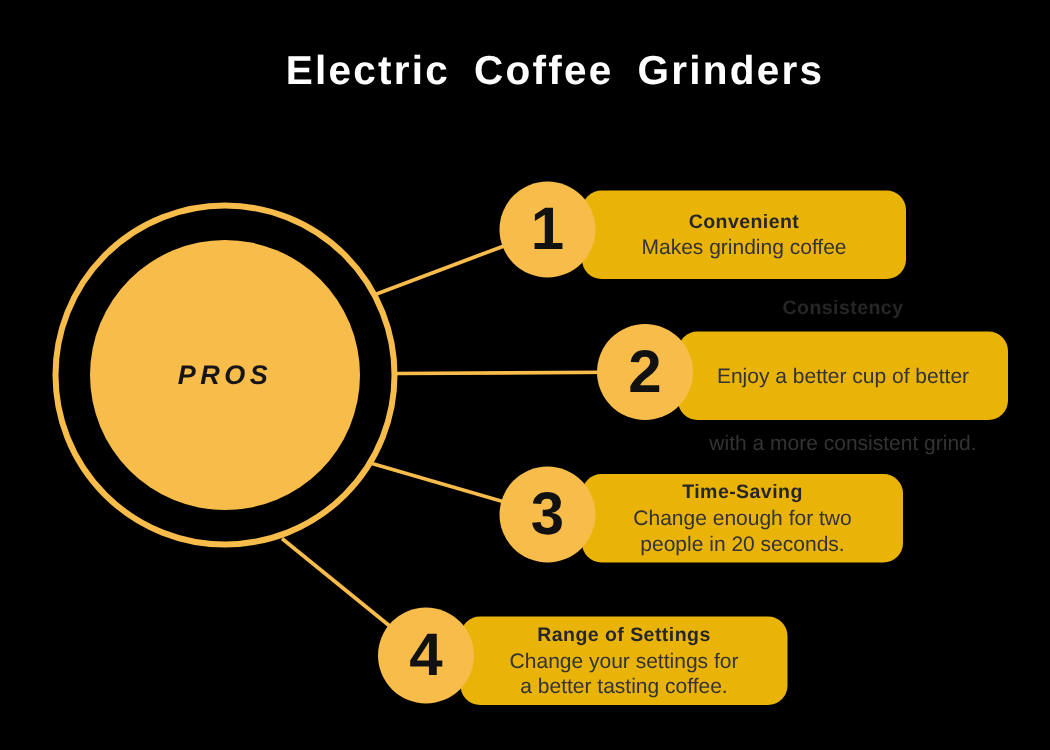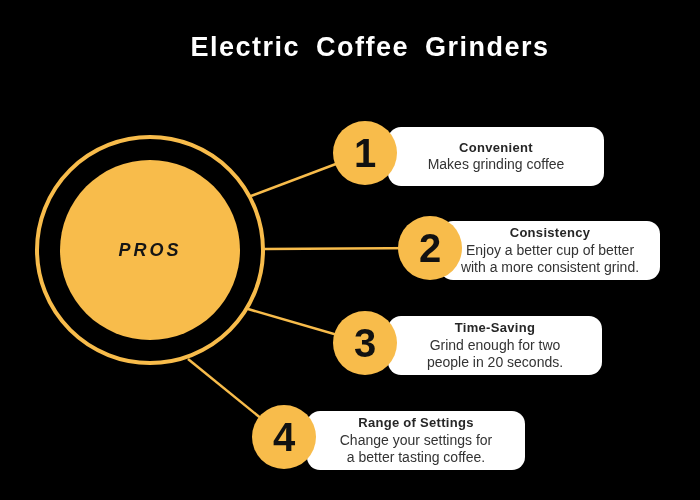--- a/index.html
+++ b/index.html
@@ -55,21 +55,21 @@
   }
   .hub-label {
     color: #151515;
     font-size: 18px;
     font-weight: 700;
     letter-spacing: 3px;
   }
   .card {
     position: absolute;
     height: 55px;
-    background: #ffffff;
+    background: #eab308;
     border-radius: 13px;
     display: flex;
     flex-direction: column;
     align-items: center;
     justify-content: center;
     z-index: 2;
     padding: 2px 0;
   }
   .card-title {
     color: #262626;
@@ -79,21 +79,21 @@
     white-space: nowrap;
     line-height: 1.25;
   }
   .card-line {
     color: #333333;
     font-size: 14px;
     white-space: nowrap;
     line-height: 1.22;
   }
   .card-1 { left: 388px; top: 127px; width: 216px; }
-  .card-2 { left: 440px; top: 221px; width: 220px; }
+  .card-2 { left: 452px; top: 221px; width: 220px; gap: 28px; }
   .card-3 { left: 388px; top: 316px; width: 214px; }
   .card-4 { left: 307px; top: 411px; width: 218px; }
   .badge {
     position: absolute;
     width: 64px;
     height: 64px;
     border-radius: 50%;
     background: #F8BC4B;
     display: flex;
     align-items: center;
@@ -145,21 +145,21 @@
     <div class="card-title">Consistency</div>
     <div class="card-line">Enjoy a better cup of better</div>
     <div class="card-line">with a more consistent grind.</div>
   </div>
 
   <div class="badge badge-3">
     <span>3</span>
   </div>
   <div class="card card-3">
     <div class="card-title">Time-Saving</div>
-    <div class="card-line">Grind enough for two</div>
+    <div class="card-line">Change enough for two</div>
     <div class="card-line">people in 20 seconds.</div>
   </div>
 
   <div class="badge badge-4">
     <span>4</span>
   </div>
   <div class="card card-4">
     <div class="card-title">Range of Settings</div>
     <div class="card-line">Change your settings for</div>
     <div class="card-line">a better tasting coffee.</div>

